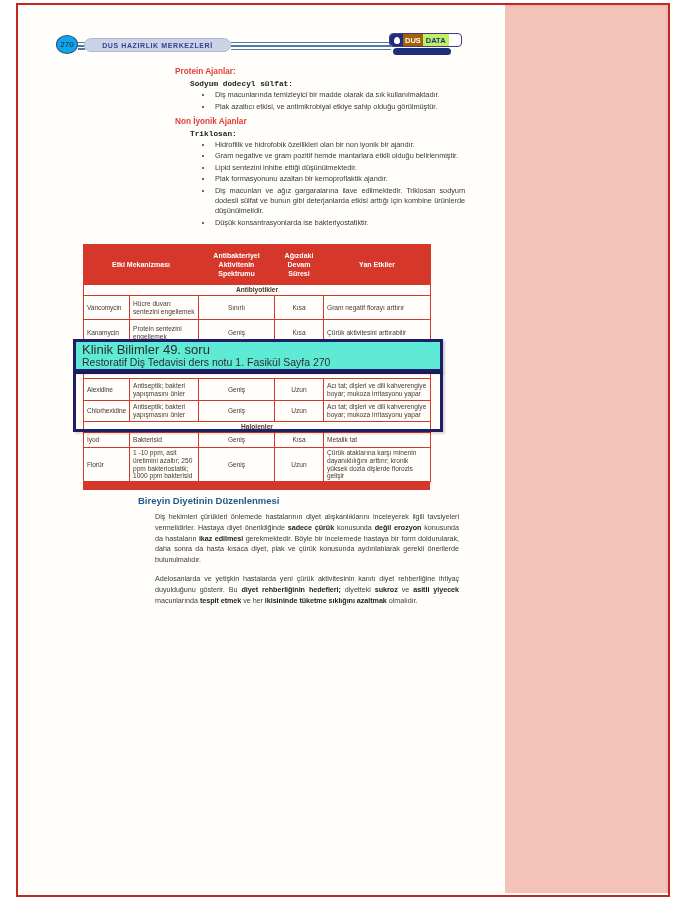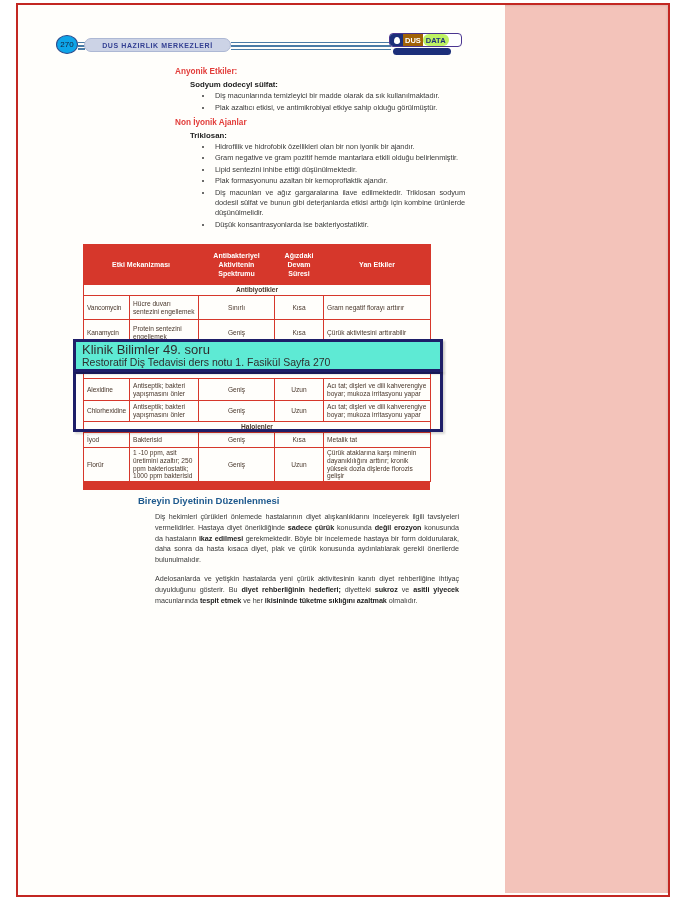--- a/index.html
+++ b/index.html
@@ -39,28 +39,28 @@
     background:repeating-linear-gradient(to bottom,#4a7ba6 0 1.5px,transparent 1.5px 3.3px);
   }
   .logo { position:absolute; left:371px; top:28px; width:73px; z-index:3; }
   .logo-main {
     height:14px; border:1.6px solid #4a3590; border-radius:4px; background:#fff;
     display:flex; align-items:stretch; overflow:hidden;
   }
   .logo-tooth-box { width:13px; background:#1c2f7a; display:flex; align-items:center; justify-content:center; }
   .tooth { width:6px; height:7px; background:#fff; border-radius:50% 50% 45% 45% / 65% 65% 35% 35%; }
   .logo-dus { background:#a16207; color:#fff; font-size:7.5px; font-weight:bold; padding:0 2px; display:flex; align-items:center; }
-  .logo-data { background:#bef264; color:#1c2f7a; font-size:7.5px; font-weight:bold; padding:0 3px; display:flex; align-items:center;border-radius:6px; }
+  .logo-data { background:#bef264; color:#1c2f7a; font-size:7.5px; font-weight:bold; padding:0 3px; display:flex; align-items:center; }
   .logo-banner { margin:1px 0 0 4px; width:58px; height:7px; background:#1c2f7a; border-radius:4px; }
 
   
   .content { position:absolute; left:157px; top:62px; width:290px; color:#3a3a3a; }
   .red-heading { color:#e23d3a; font-weight:bold; font-size:8.2px; margin:0 0 4px 0; }
   .red-heading.second { margin-top:5px; }
-  .sub-heading { font-weight:bold; font-size:7.8px; color:#222; margin:0 0 2px 15px; }
+  .sub-heading { font-weight:bold; font-size:7.8px; color:#222; margin:0 0 2px 15px;font-family:Liberation Mono, monospace; }
   ul.bullets { margin:0 0 5px 0; padding-left:38px; }
   ul.bullets li {
     font-size:7.4px; line-height:10px; margin-bottom:1.6px;
     text-align:justify; letter-spacing:-0.05px; padding-left:2px;
   }
 
   
   .table-wrap { position:absolute; left:65px; top:239px; width:347px; }
   table.agents { border-collapse:collapse; table-layout:fixed; width:347px; }
   table.agents th, table.agents td { border:1px solid #d6372b; overflow:hidden; }
@@ -124,21 +124,21 @@
       <span class="logo-tooth-box">
           <span class="tooth"></span>
         </span>
       <span class="logo-dus">DUS</span>
       <span class="logo-data">DATA</span>
     </div>
     <div class="logo-banner"></div>
   </div>
 
   <div class="content">
-    <div class="red-heading">Anyonik Etkiler:</div>
+    <div class="red-heading">Protein Ajanlar:</div>
     <div class="sub-heading">Sodyum dodecyl sülfat:</div>
     <ul class="bullets">
       <li>Diş macunlarında temizleyici bir madde olarak da sık kullanılmaktadır.</li>
       <li>Plak azaltıcı etkisi, ve antimikrobiyal etkiye sahip olduğu görülmüştür.</li>
     </ul>
     <div class="red-heading second">Non İyonik Ajanlar</div>
     <div class="sub-heading">Triklosan:</div>
     <ul class="bullets">
       <li>Hidrofilik ve hidrofobik özellikleri olan bir non iyonik bir ajandır.</li>
       <li>Gram negative ve gram pozitif hemde mantarlara etkili olduğu belirlenmiştir.</li>

